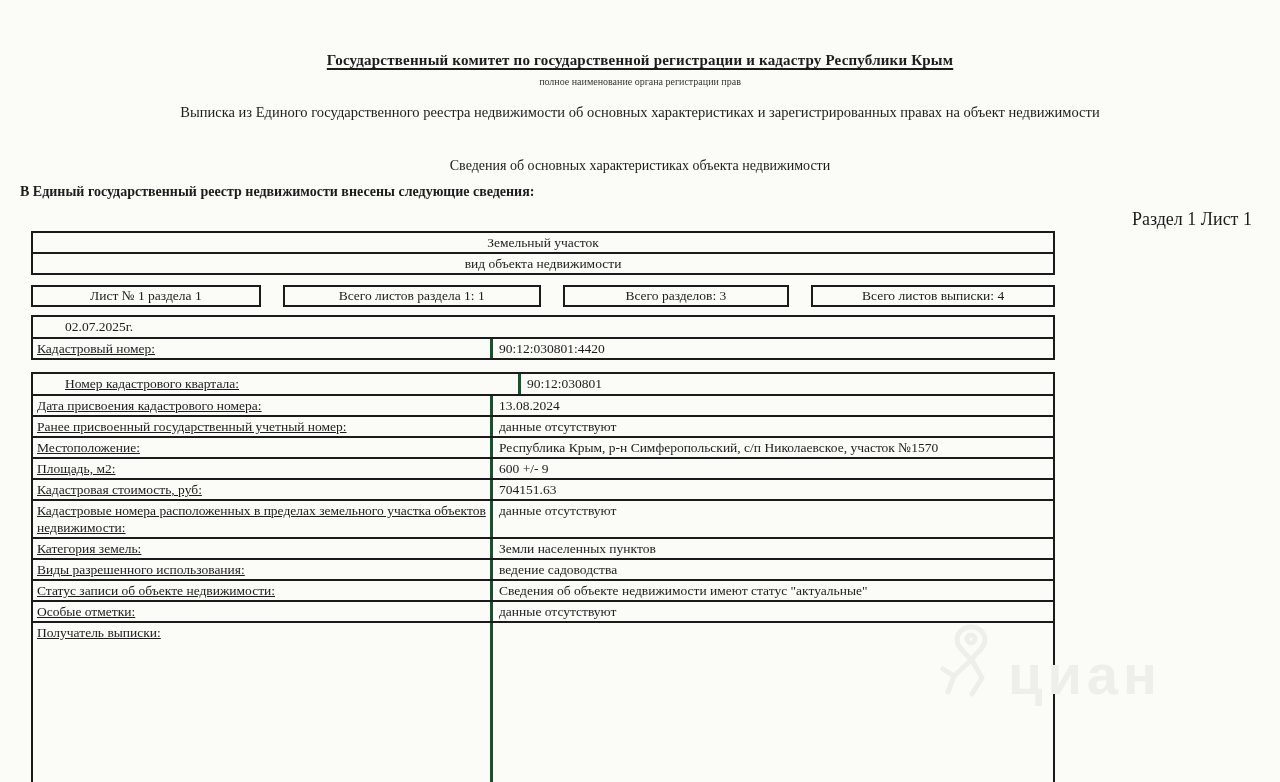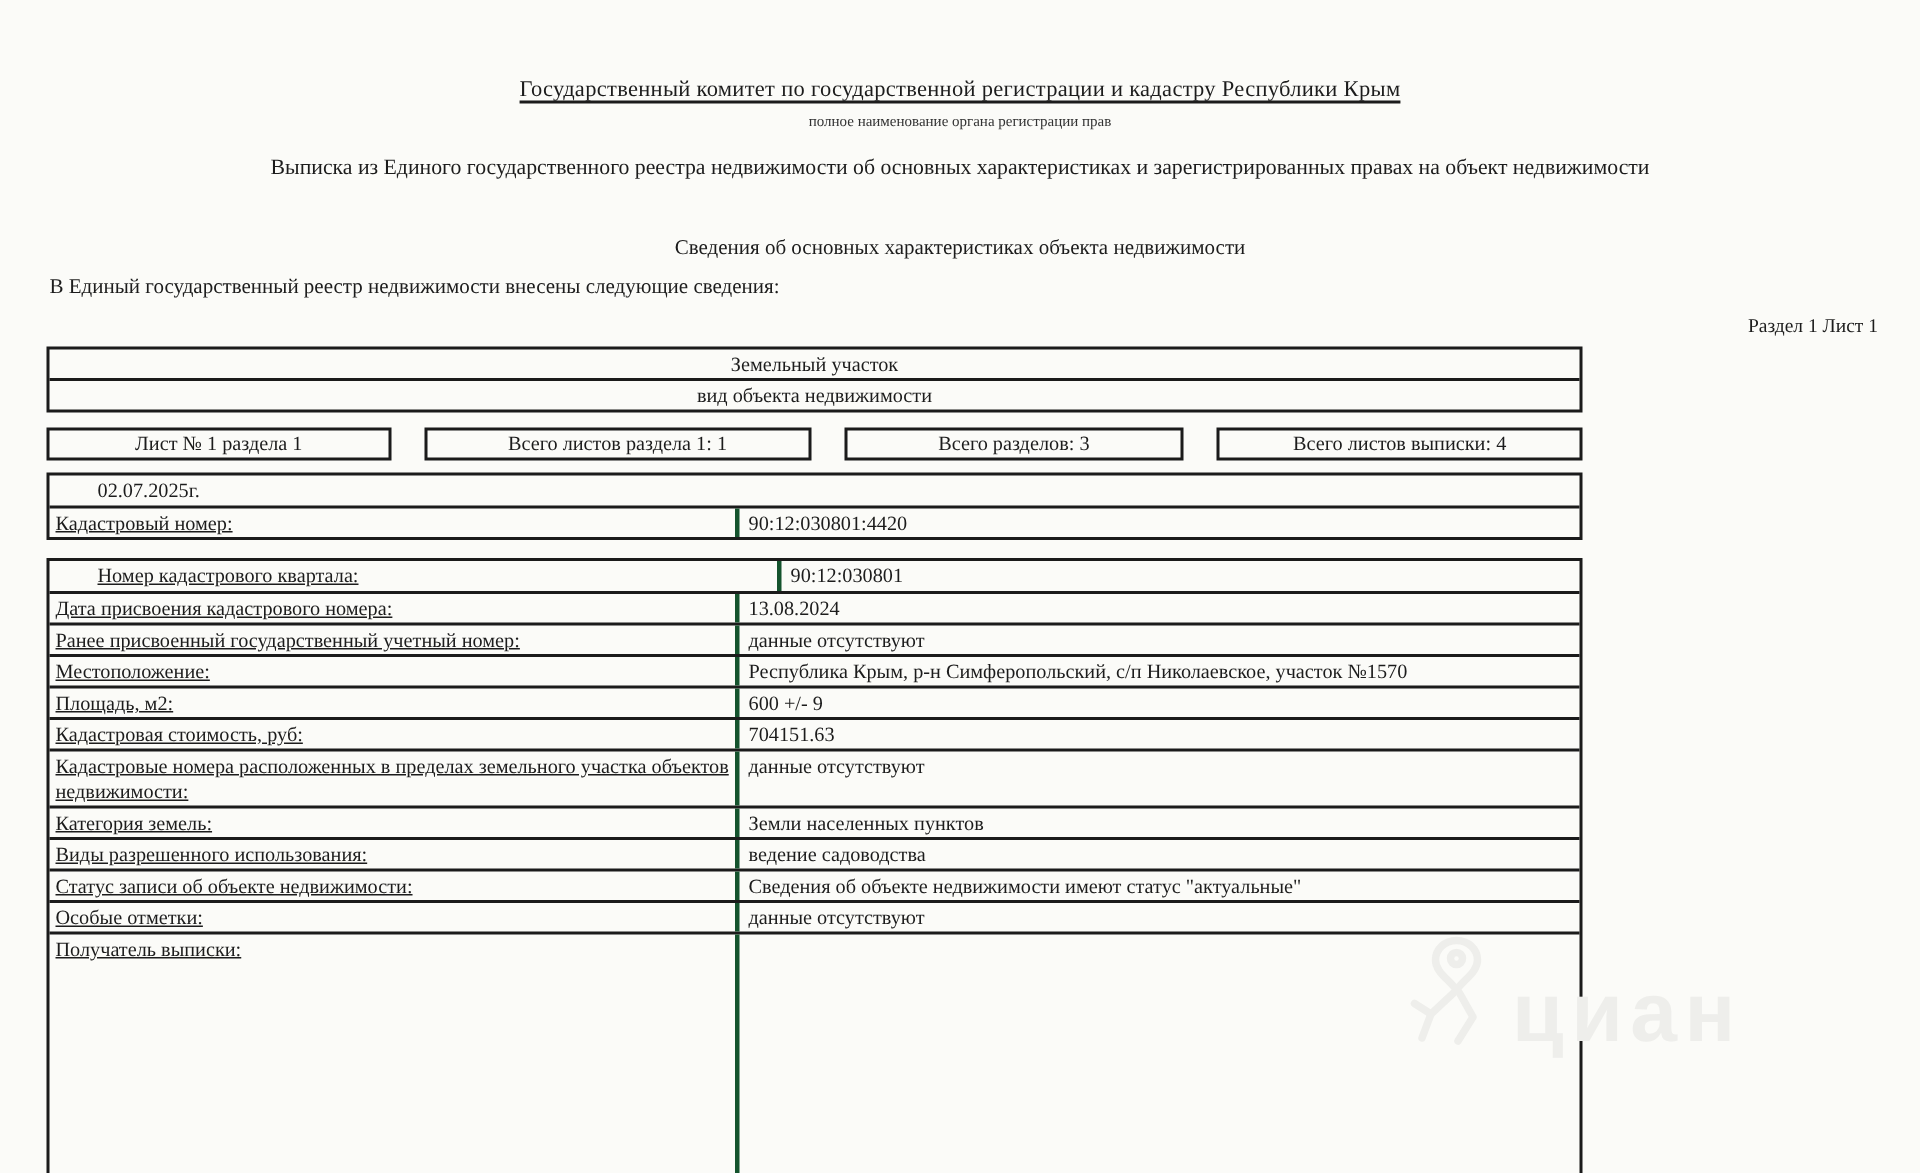--- a/index.html
+++ b/index.html
@@ -5,26 +5,26 @@
   html,body{margin:0;padding:0;}
   .page{
     position:relative;
     width:1280px;height:782px;
     background:#fbfbf8;
     color:#1c1c1c;
     font-family:"Liberation Serif", serif;
     overflow:hidden;
   }
   .abs-center{position:absolute;left:0;width:1280px;text-align:center;}
-  .org-name{top:52px;font-size:15px;font-weight:normal;text-decoration:underline;text-decoration-thickness:2px;text-underline-offset:3px;letter-spacing:.2px;}
+  .org-name{top:52px;font-size:15px;font-weight:bold;text-decoration:underline;text-decoration-thickness:2px;text-underline-offset:3px;letter-spacing:.2px;}
   .org-caption{top:76px;font-size:10px;color:#333;text-align:center;}
   .doc-title{top:104px;font-size:14.5px;}
   .section-title{top:158px;font-size:14px;font-weight:normal;}
-  .intro-line{position:absolute;left:33px;top:184px;font-size:14px;}
-  .section-ref{position:absolute;right:28px;top:209px;font-size:13px;margin-left:26px;}
+  .intro-line{position:absolute;left:20px;top:184px;font-size:14px;font-weight:bold;}
+  .section-ref{position:absolute;right:28px;top:209px;font-size:18px;margin-left:26px;}
 
   .tables{position:absolute;left:31px;top:231px;width:1024px;font-size:13.5px;box-sizing:border-box;}
   .box{border:2px solid #1b1b1b;box-sizing:border-box;background:transparent;}
   .vid-row{height:19px;line-height:19px;text-align:center;}
   .vid-row + .vid-row{border-top:2px solid #1b1b1b;}
   .gap10{height:10px;} .gap8{height:8px;} .gap12{height:12px;}
 
   .sheet{display:flex;gap:22px;}
   .sheet-cell{border:2px solid #1b1b1b;height:22px;line-height:18px;text-align:center;box-sizing:border-box;}
   .w1{flex:288 0 0;} .w2{flex:324 0 0;} .w3{flex:284 0 0;} .w4{flex:306 0 0;}

